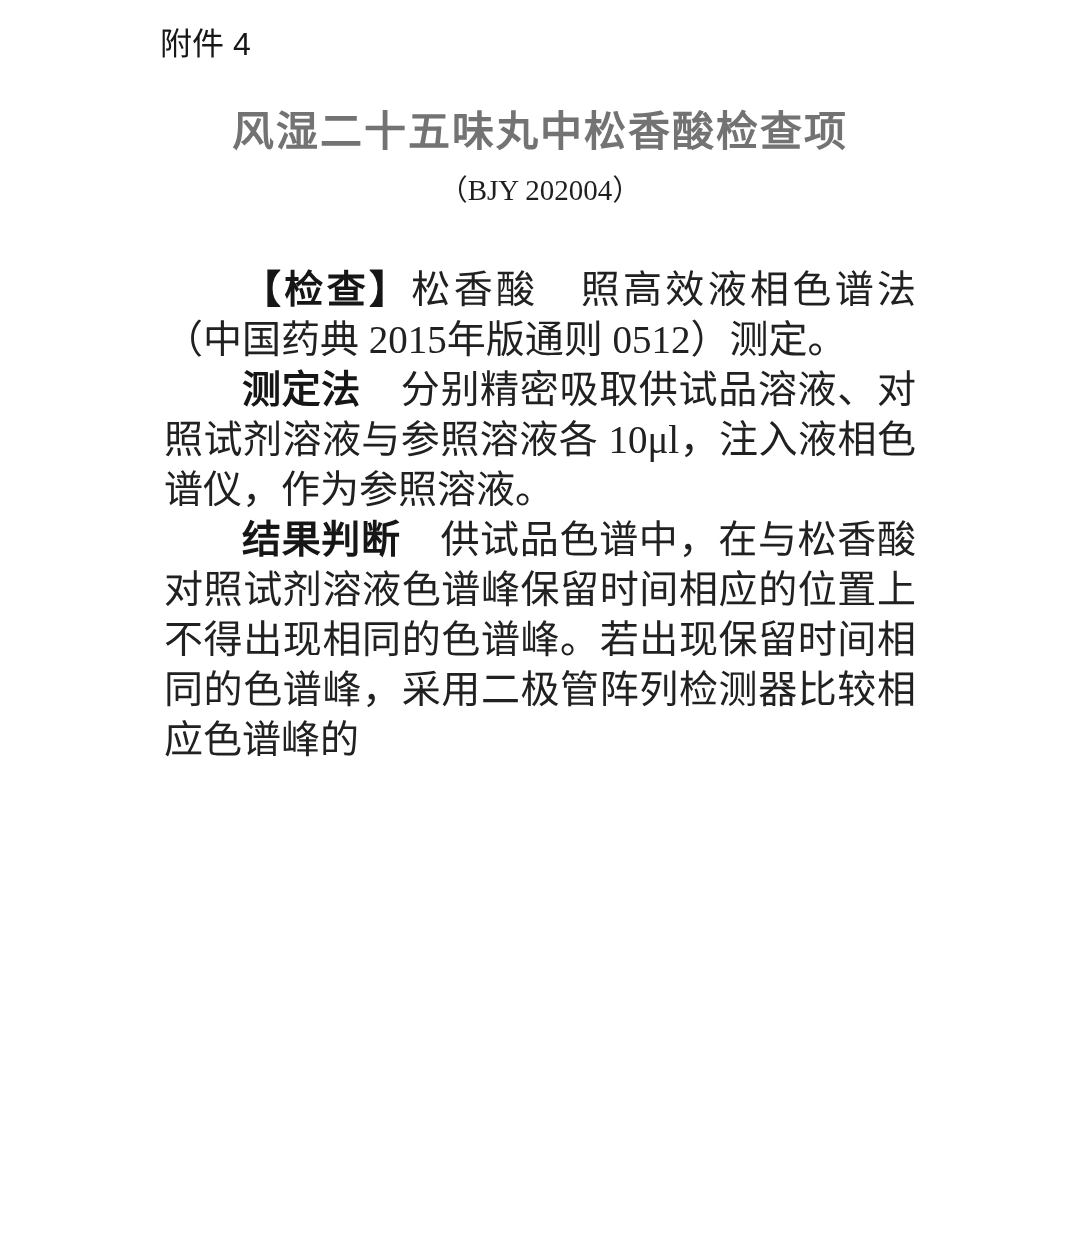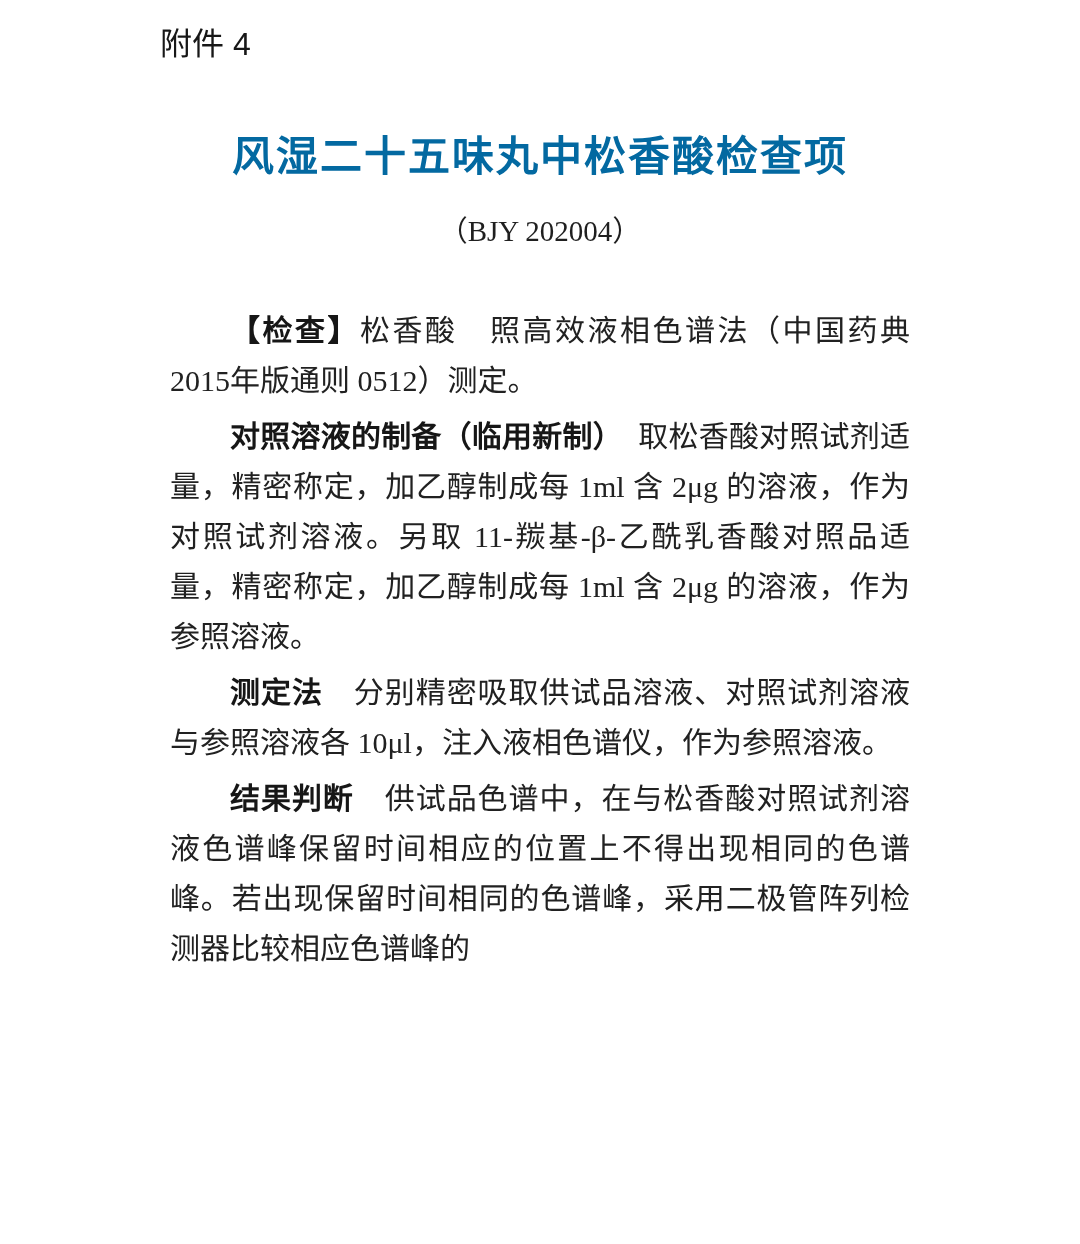--- a/index.html
+++ b/index.html
@@ -18,43 +18,43 @@
     font-family: "Liberation Serif", "DejaVu Serif", serif;
   }
   .attachment-label {
     margin: 22px 0 0 160px;
     font-family: "Liberation Sans", "DejaVu Sans", sans-serif;
     font-size: 32px;
     line-height: 44px;
     color: #171717;
   }
   .doc-title {
-    margin-top: 62px;
+    margin-top: 37px;
     text-align: center;
     font-family: "Liberation Sans", "DejaVu Sans", sans-serif;
     font-weight: bold;
     font-size: 42px;
     line-height: 58px;
-    color: #0369a1;
+    color: #737373;
     letter-spacing: 2px;
   }
   .doc-code {
-    margin-top: 26px;
+    margin-top: 10px;
     text-align: center;
     font-size: 29px;
     line-height: 38px;
     color: #1f1f1f;
   }
   .content {
     width: 752px;
     margin: 56px auto 0 auto;
   }
   .para {
-    margin: 6px;
-    font-size: 30px;
+    margin: 0;
+    font-size: 39px;
     line-height: 50px;
     text-align: justify;
     text-justify: inter-ideograph;
     text-indent: 2em;
     color: #212121;
   }
   .para .b {
     font-weight: bold;
     color: #161616;
   }
@@ -70,21 +70,20 @@
     <div>风湿二十五味丸中松香酸检查项</div>
   </div>
 
   <div class="doc-code">（BJY 202004）</div>
 
   <div class="content">
 
     <p class="para"><span class="b">【检查】</span><span>松香酸　照高效液相色谱法（中国药典 2015年版通则 0512）测定。</span></p>
 
 
-    <p class="para"><span class="b">对照溶液的制备（临用新制）</span><span>　取松香酸对照试剂适量，精密称定，加乙醇制成每 1ml 含 2μg 的溶液，作为对照试剂溶液。另取 11-羰基-β-乙酰乳香酸对照品适量，精密称定，加乙醇制成每 1ml 含 2μg 的溶液，作为参照溶液。</span></p>
 
 
     <p class="para"><span class="b">测定法</span><span>　分别精密吸取供试品溶液、对照试剂溶液与参照溶液各 10μl，注入液相色谱仪，作为参照溶液。</span></p>
 
     <p class="para"><span class="b">结果判断</span><span>　供试品色谱中，在与松香酸对照试剂溶液色谱峰保留时间相应的位置上不得出现相同的色谱峰。若出现保留时间相同的色谱峰，采用二极管阵列检测器比较相应色谱峰的</span></p>
 
   </div>
 
 </div>
 

